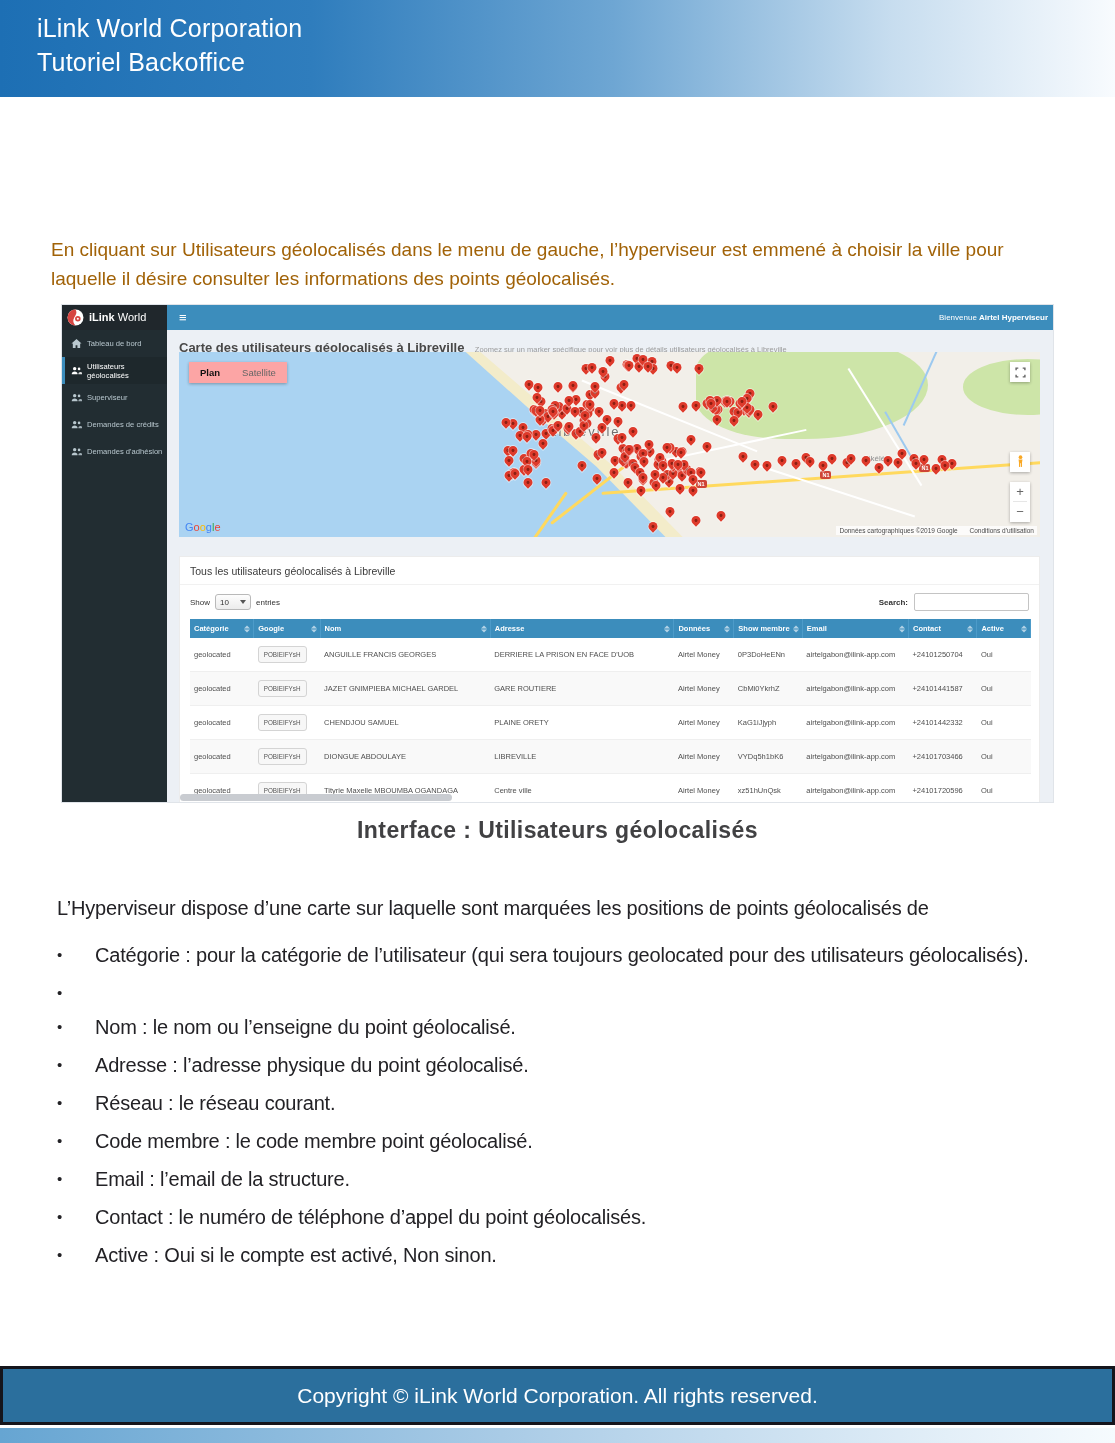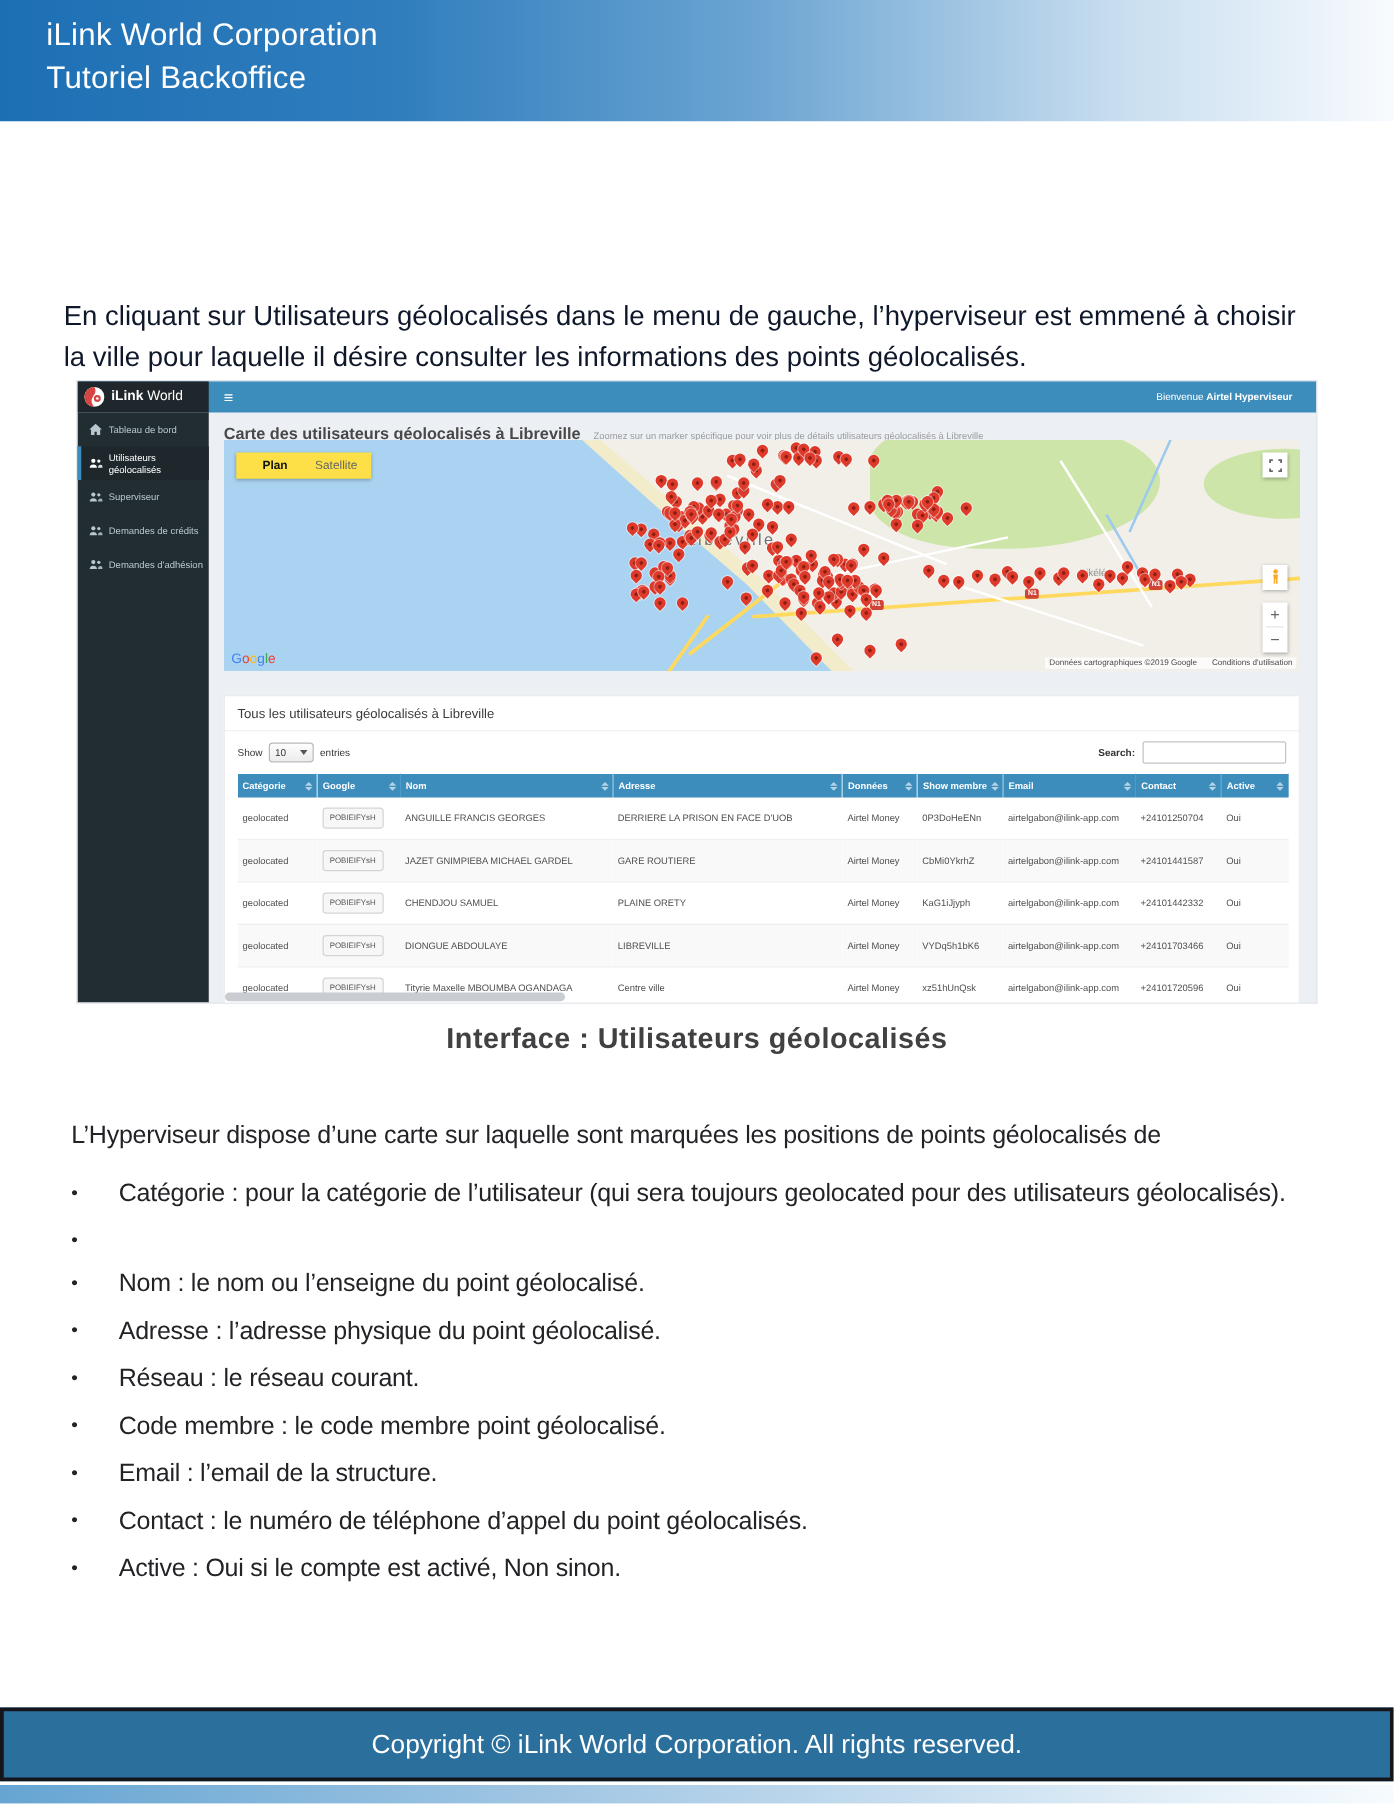--- a/index.html
+++ b/index.html
@@ -8,21 +8,21 @@
 
   
   .top-band{position:absolute;left:0;top:0;width:100%;height:97px;
     background:linear-gradient(90deg,#1d6fb4 0%,#2f7dbd 28%,#6ea6d3 55%,#c7ddef 80%,#f8fbfe 100%);}
   .top-band .l1,.top-band .l2{position:absolute;left:37px;color:#fff;font-size:25px;letter-spacing:.2px;}
   .top-band .l1{top:14px;} .top-band .l2{top:48px;}
 
   
   .page-title{position:absolute;top:170px;left:0;width:100%;text-align:center;
     font-size:31px;font-weight:700;color:#58595b;letter-spacing:.3px;}
-  .intro{position:absolute;left:51px;top:236px;width:1005px;font-size:22px;line-height:1.5;color:#0f172a;}
+  .intro{position:absolute;left:51px;top:236px;width:1005px;font-size:19px;line-height:1.5;color:#a16207;}
   .caption{position:absolute;top:817px;left:0;width:100%;text-align:center;
     font-size:23px;font-weight:700;color:#414143;letter-spacing:.4px;}
   .body-copy{position:absolute;left:57px;top:893px;width:1010px;color:#232226;letter-spacing:-.2px;}
   .body-copy .pline{font-size:20px;line-height:1.58;}
   ul.bullets{list-style:none;margin:17px 0 0;padding:0;}
   ul.bullets li{display:flex;margin-bottom:12px;font-size:20px;line-height:1.3;}
   ul.bullets .dot{width:38px;flex:0 0 38px;font-size:15px;padding-top:3px;}
   ul.bullets .btext .l2{padding-left:9px;margin-top:4px;}
 
   
@@ -34,21 +34,21 @@
 
   
   .shot{position:absolute;left:62px;top:305px;width:991px;height:497px;background:#ecf0f5;
     overflow:hidden;box-shadow:0 0 0 1px #e0e4e9;}
   .nav{position:absolute;top:0;left:0;right:0;height:25px;background:#3c8dbc;}
   .logo{position:absolute;left:0;top:0;width:105px;height:25px;background:#20272c;color:#fff;
     font-size:11px;line-height:25px;padding-left:27px;box-sizing:border-box;white-space:nowrap;}
   .logo b{font-weight:700;} .logo .rest{font-weight:300;}
   .logo-globe{position:absolute;left:5px;top:4px;width:17px;height:17px;}
   .hamburger{position:absolute;left:117px;top:0;color:#fff;font-size:13px;line-height:25px;cursor:pointer;}
-  .welcome{position:absolute;right:19px;top:0;color:#fff;font-size:8px;line-height:25px;}
+  .welcome{position:absolute;right:5px;top:0;color:#fff;font-size:8px;line-height:25px;}
   .welcome b{font-weight:700;}
   .sidebar{position:absolute;left:0;top:25px;width:105px;bottom:0;background:#222d32;}
   .side-item{display:flex;align-items:center;gap:5px;height:27px;padding-left:9px;color:#b8c7ce;
     font-size:7.6px;cursor:pointer;}
   .side-item .s-icon{width:11px;height:11px;flex:0 0 11px;display:inline-flex;}
   .side-item .s-icon svg{width:100%;height:100%;}
   .side-item.active{background:#1e282c;color:#fff;border-left:3px solid #3c8dbc;padding-left:6px;}
   .content{position:absolute;left:105px;top:25px;right:0;bottom:0;}
   .content-header{padding:8px 12px 4px;white-space:nowrap;overflow:hidden;}
   .ch-title{font-size:13px;font-weight:700;color:#484848;}
@@ -74,22 +74,22 @@
   .rw1{left:46%;top:34%;width:22%;transform:rotate(22deg);}
   .rw2{left:55%;top:50%;width:18%;transform:rotate(-12deg);}
   .rw3{left:66%;top:74%;width:20%;transform:rotate(18deg);}
   .rw4{left:74%;top:40%;width:16%;transform:rotate(58deg);}
   .shield{position:absolute;width:11px;height:8px;background:#cf4437;color:#fff;font-size:5.5px;
     font-weight:700;text-align:center;line-height:8px;border-radius:2px;z-index:3;}
   .sh1{left:60%;top:69%;} .sh2{left:74.5%;top:64.5%;} .sh3{left:86%;top:60.5%;}
   .city-label{position:absolute;left:43%;top:39%;font-size:13px;color:#6f6f6f;letter-spacing:2px;
     z-index:2;text-shadow:0 0 2px #fff;}
   .town-label{position:absolute;left:79.5%;top:55%;font-size:8px;color:#8d8d8d;z-index:3;}
-  .maptype{position:absolute;left:10px;top:10px;display:flex;background:#fde047;z-index:10;
-    box-shadow:0 1px 3px rgba(0,0,0,.3);font-size:9.5px;padding-left:10px;}
+  .maptype{position:absolute;left:10px;top:10px;display:flex;background:#fca5a5;z-index:10;
+    box-shadow:0 1px 3px rgba(0,0,0,.3);font-size:9.5px;}
   .mt-plan{padding:5px 11px;font-weight:700;color:#111;cursor:pointer;}
   .mt-sat{padding:5px 11px;color:#666;cursor:pointer;}
   .fullscreen{position:absolute;right:10px;top:10px;width:20px;height:20px;background:#fff;z-index:10;
     box-shadow:0 1px 3px rgba(0,0,0,.3);display:flex;align-items:center;justify-content:center;cursor:pointer;}
   .pegman{position:absolute;right:10px;top:54%;width:20px;height:20px;background:#fff;z-index:10;
     box-shadow:0 1px 3px rgba(0,0,0,.3);display:flex;align-items:center;justify-content:center;cursor:pointer;}
   .zoomctl{position:absolute;right:10px;top:70%;width:20px;height:40px;background:#fff;z-index:10;
     box-shadow:0 1px 3px rgba(0,0,0,.3);display:flex;flex-direction:column;}
   .zbtn{flex:1;display:flex;align-items:center;justify-content:center;font-size:13px;color:#666;cursor:pointer;}
   .zdiv{height:1px;background:#e6e6e6;margin:0 3px;}

